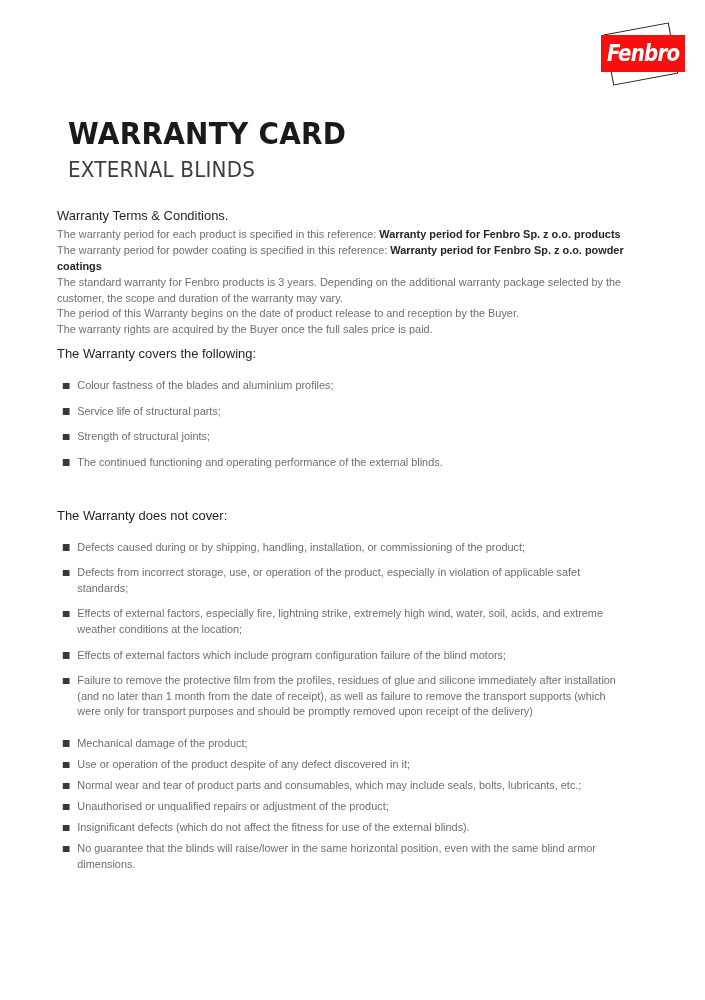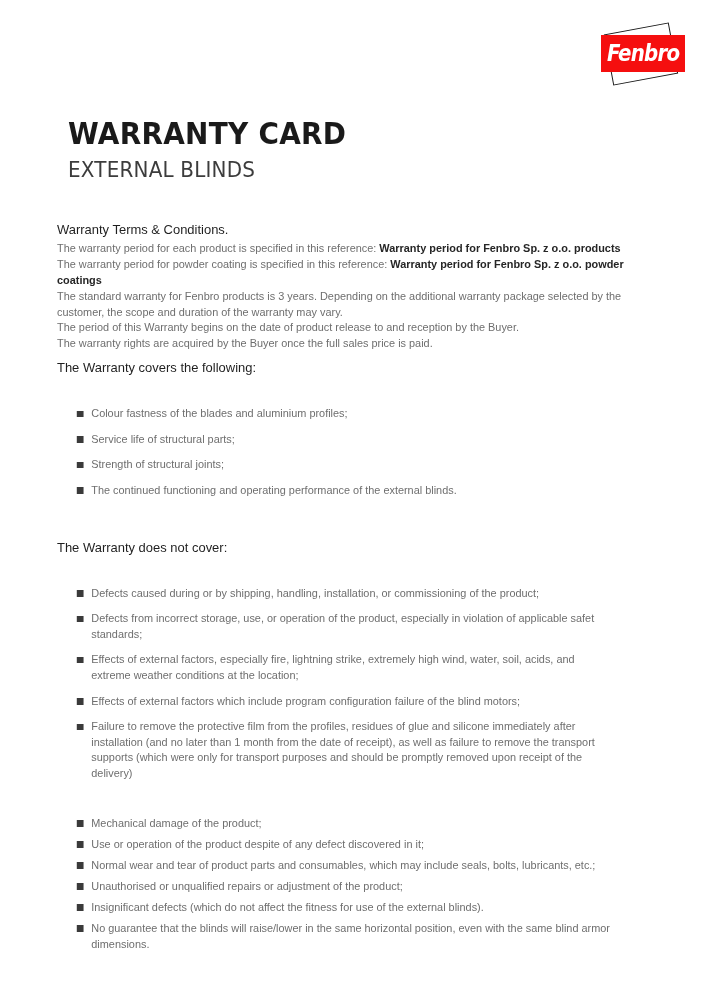--- a/index.html
+++ b/index.html
@@ -85,21 +85,21 @@
     margin: 9px 0 0 0;
     transform: scaleX(0.95);
     transform-origin: left center;
     white-space: nowrap;
   }
 
   
   #content {
     position: absolute;
     left: 57px;
-    top: 220px;
+    top: 206px;
     width: 590px;
   }
 
   .section-head {
     font-size: 13.5px;
     color: #1f1f1f;
     line-height: 1.5;
     margin: 0 0 1px 0;
     transform: scaleX(0.96);
     transform-origin: left center;
@@ -118,21 +118,21 @@
     font-weight: bold;
   }
 
   .spacer-sm { height: 6px; }
   .spacer-md { height: 13px; }
   .spacer-lg { height: 25px; }
 
   
   ul.bullets {
     list-style: none;
-    margin: 14px;
+    margin: 0;
     padding: 0;
   }
   ul.bullets li {
     position: relative;
     padding-left: 21px;
     margin-bottom: 7px;
     font-size: 11.3px;
     color: #6e6e6e;
     line-height: 1.38;
     transform: scaleX(0.965);

